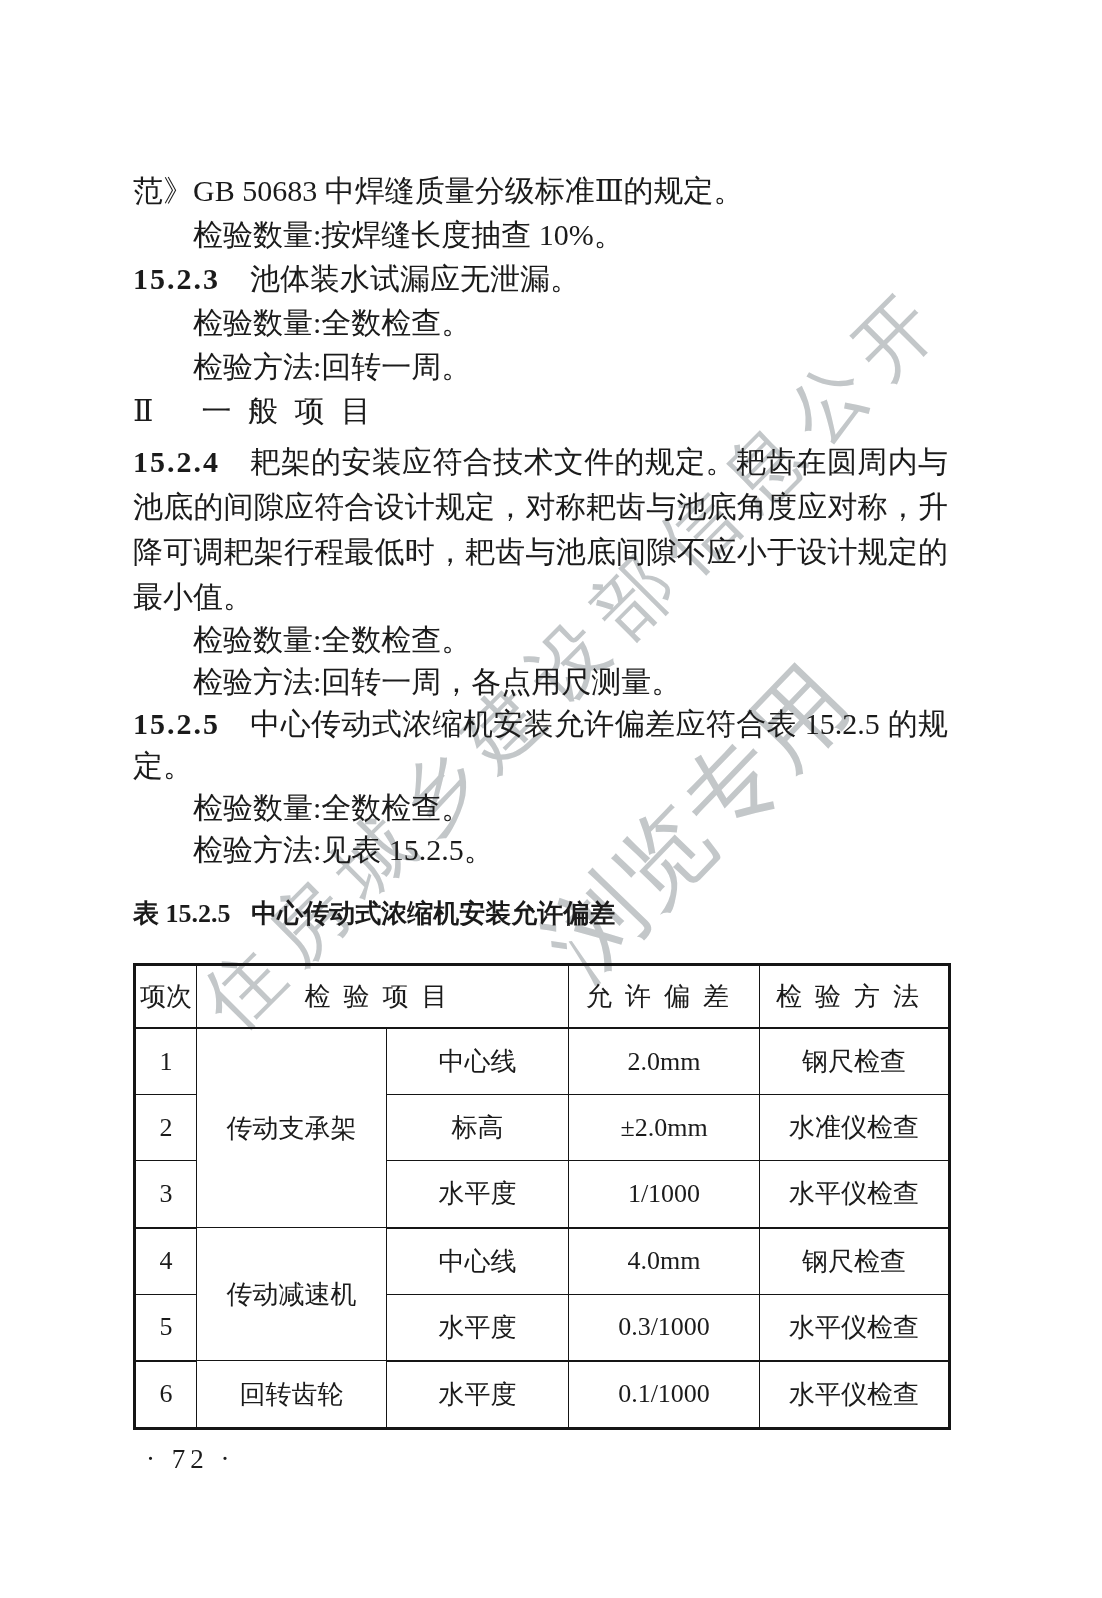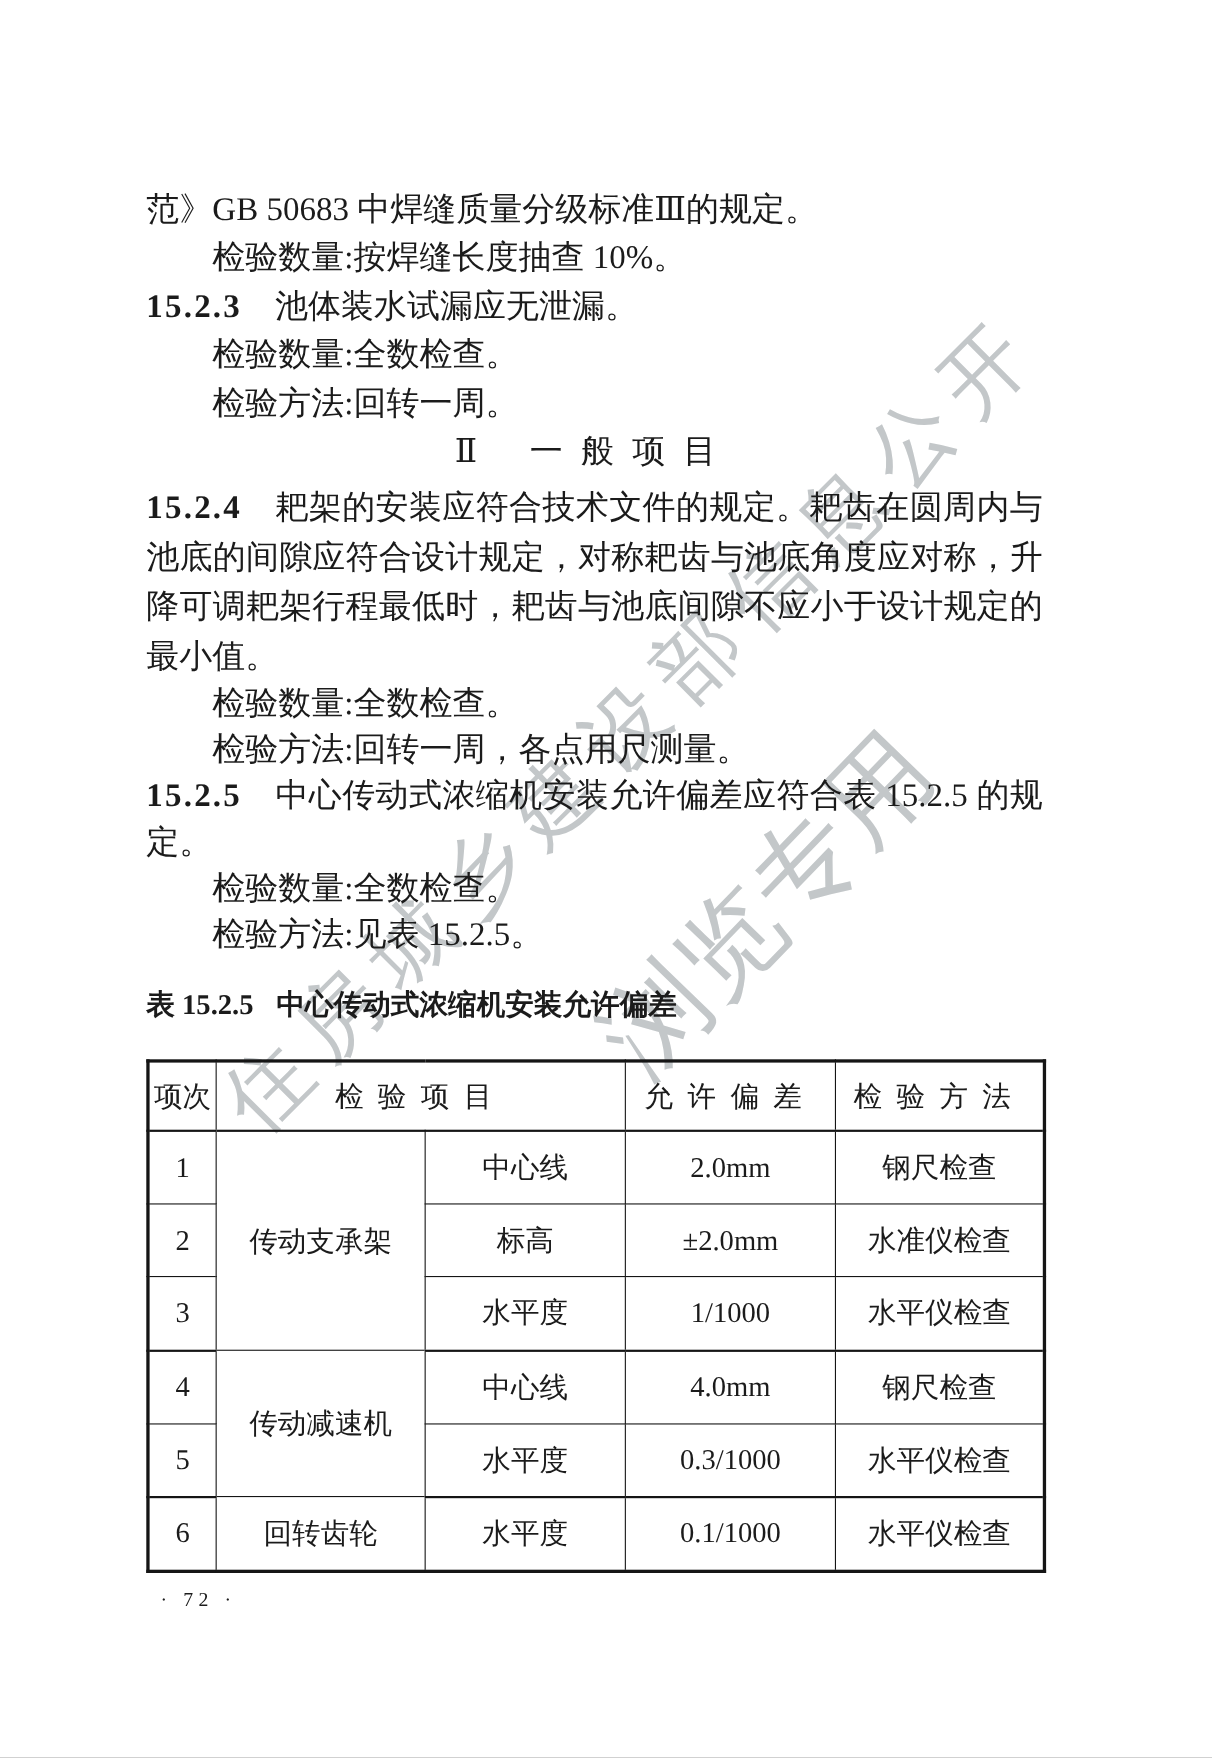--- a/index.html
+++ b/index.html
@@ -35,21 +35,21 @@
     left:133px;top:169px;width:815px;
     font-size:30px;
   }
   .doc p{margin:0;padding:0;text-align:justify;}
   .la{line-height:44px;}
   .lb{line-height:42px;}
   .p-wide{line-height:45px;margin-top:6px !important;}
   .indent{text-indent:2em;}
   .num{font-weight:bold;letter-spacing:2px;margin-right:1em;font-family:"Liberation Serif","DejaVu Serif",serif;}
   .heading{
-    line-height:44px;text-align:center;font-size:30px;
+    line-height:44px;text-align:left;font-size:30px;
   }
   .heading .roman{margin-right:1.6em;}
   .heading .htitle{letter-spacing:0.55em;}
   .caption{
     margin-top:22px;line-height:42px;text-align:left;
     font-size:26px;font-weight:bold;
   }
   .caption .cap-label{margin-right:0.8em;}
   
   .tablewrap{position:absolute;z-index:1;left:133px;top:963px;width:718px;}
@@ -67,21 +67,21 @@
   }
   table.spec{border:3px solid var(--border);}
   tr.hdr th{height:60px;border-bottom:2px solid var(--border);}
   tr.body-row td{height:64px;}
   tr.group-end td{border-bottom:2px solid var(--border);}
   .spread{letter-spacing:0.5em;}
   
   .pageno{
     position:absolute;z-index:1;
     left:146px;top:1444px;
-    font-size:18px;letter-spacing:5px;
+    font-size:27px;letter-spacing:5px;
   }
 </style>
 </head>
 <body>
 
 <div class="page">
 
   <div class="wm wm1">住房城乡建设部信息公开</div>
   <div class="wm wm2">浏览专用</div>
 

